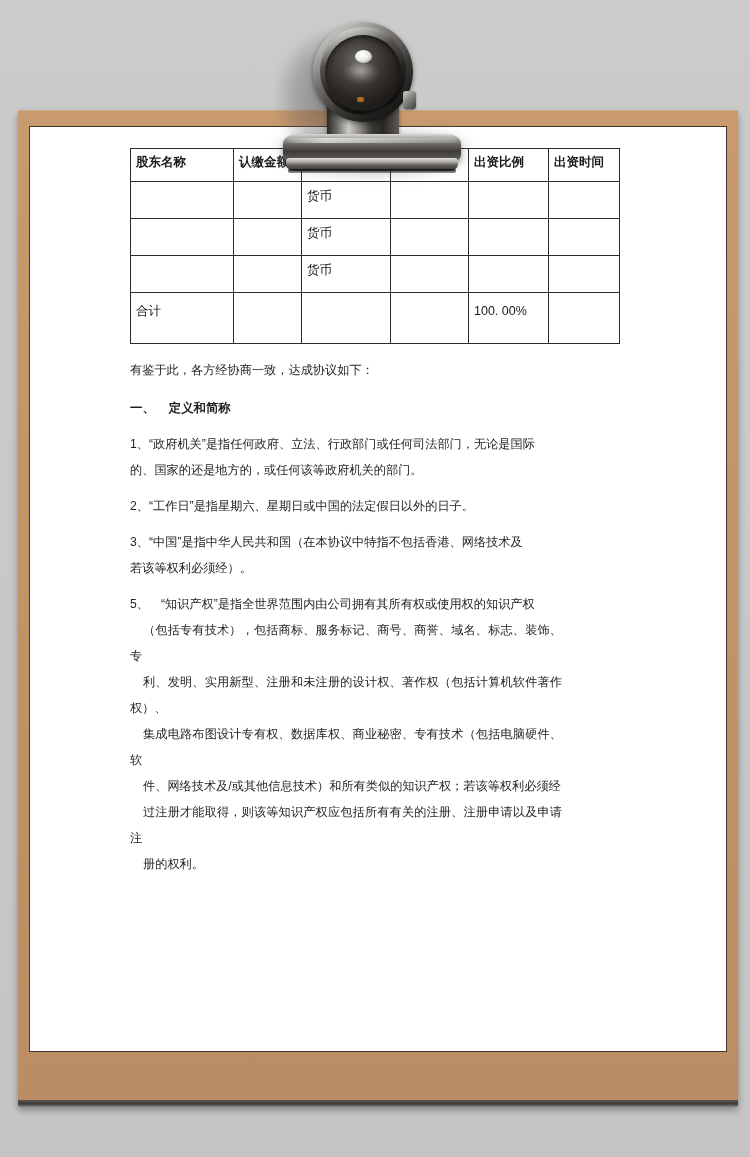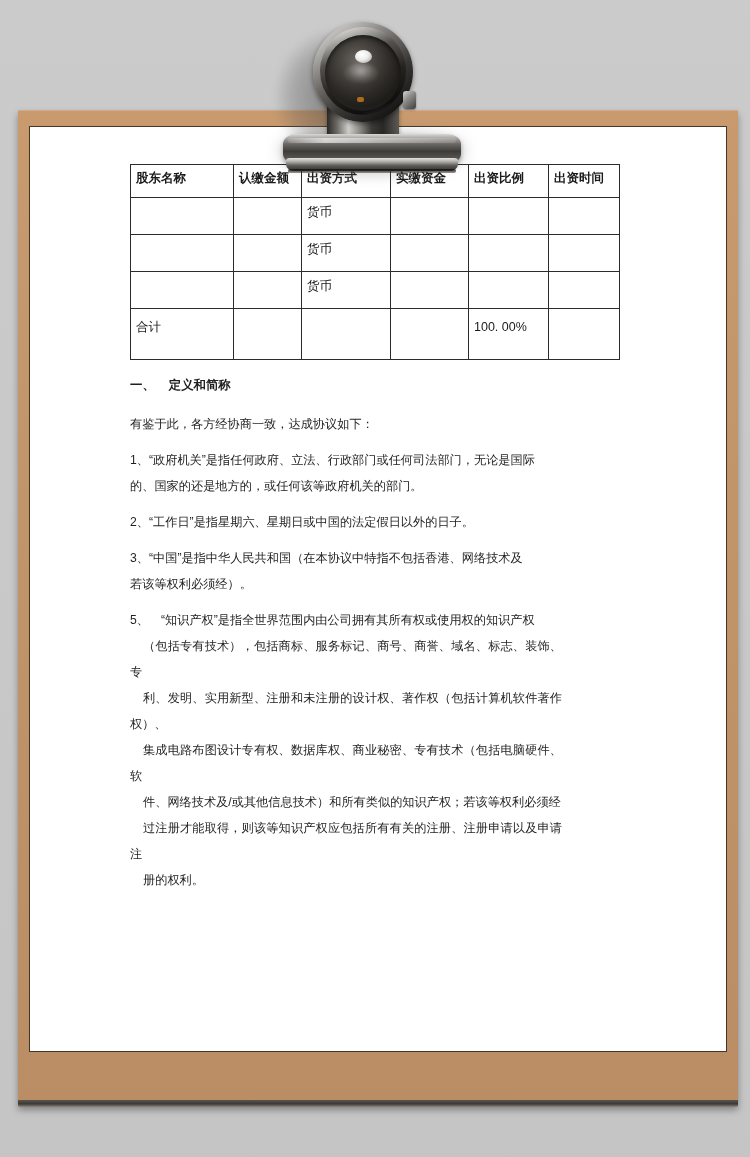--- a/index.html
+++ b/index.html
@@ -60,21 +60,21 @@
     height: 924px;
     background: #ffffff;
     box-shadow: 0 0 2px rgba(0,0,0,0.2);
     overflow: hidden;
   }
 
   
   #doc {
     position: absolute;
     left: 130px;
-    top: 164px;
+    top: 148px;
     width: 432px;
     color: #1a1a1a;
   }
 
   
   table.cap-table {
     border-collapse: collapse;
     width: 430px;
     table-layout: fixed;
     font-size: 12.5px;
@@ -350,23 +350,23 @@
           <td class="bold-cell">合计</td>
           <td></td>
           <td></td>
           <td></td>
           <td>100. 00%</td>
           <td></td>
         </tr>
       </tbody>
     </table>
 
+    <p class="para lead">有鉴于此，各方经协商一致，达成协议如下：</p>
+
     <p class="para heading"><span>一、</span><span class="h-gap"></span><span>定义和简称</span></p>
-
-    <p class="para lead">有鉴于此，各方经协商一致，达成协议如下：</p>
 
     <p class="para clause"><span>1、</span><span>“政府机关”是指任何政府、立法、行政部门或任何司法部门，无论是国际</span><br><span>的、国家的还是地方的，或任何该等政府机关的部门。</span></p>
 
     <p class="para clause"><span>2、</span><span>“工作日”是指星期六、星期日或中国的法定假日以外的日子。</span></p>
 
     <p class="para clause"><span>3、</span><span>“中国”是指中华人民共和国（在本协议中特指不包括香港、网络技术及</span><br><span>若该等权利必须经）。</span></p>
 
 
     <p class="para clause"><span>5、</span><span class="num-gap"></span><span>“知识产权”是指全世界范围内由公司拥有其所有权或使用权的知识产权</span><br><span class="indent-block">（包括专有技术），包括商标、服务标记、商号、商誉、域名、标志、装饰、专</span><br><span class="indent-block">利、发明、实用新型、注册和未注册的设计权、著作权（包括计算机软件著作权）、</span><br><span class="indent-block">集成电路布图设计专有权、数据库权、商业秘密、专有技术（包括电脑硬件、软</span><br><span class="indent-block">件、网络技术及/或其他信息技术）和所有类似的知识产权；若该等权利必须经</span><br><span class="indent-block">过注册才能取得，则该等知识产权应包括所有有关的注册、注册申请以及申请注</span><br><span class="indent-block">册的权利。</span></p>
 

